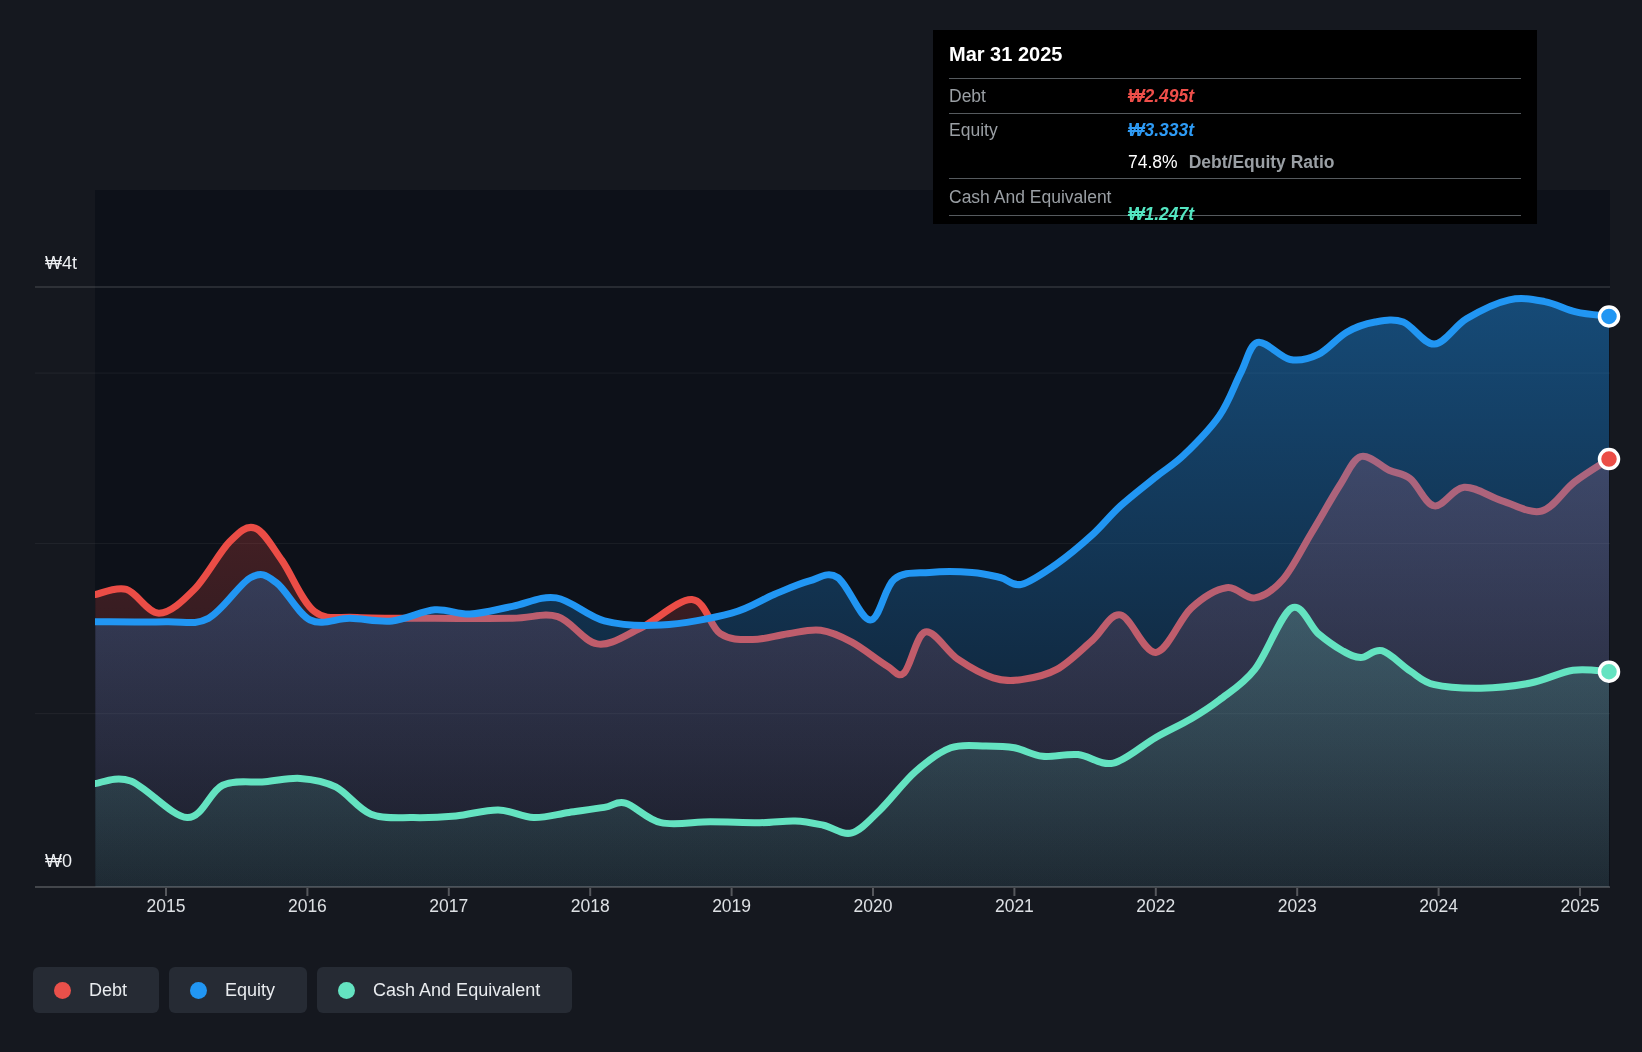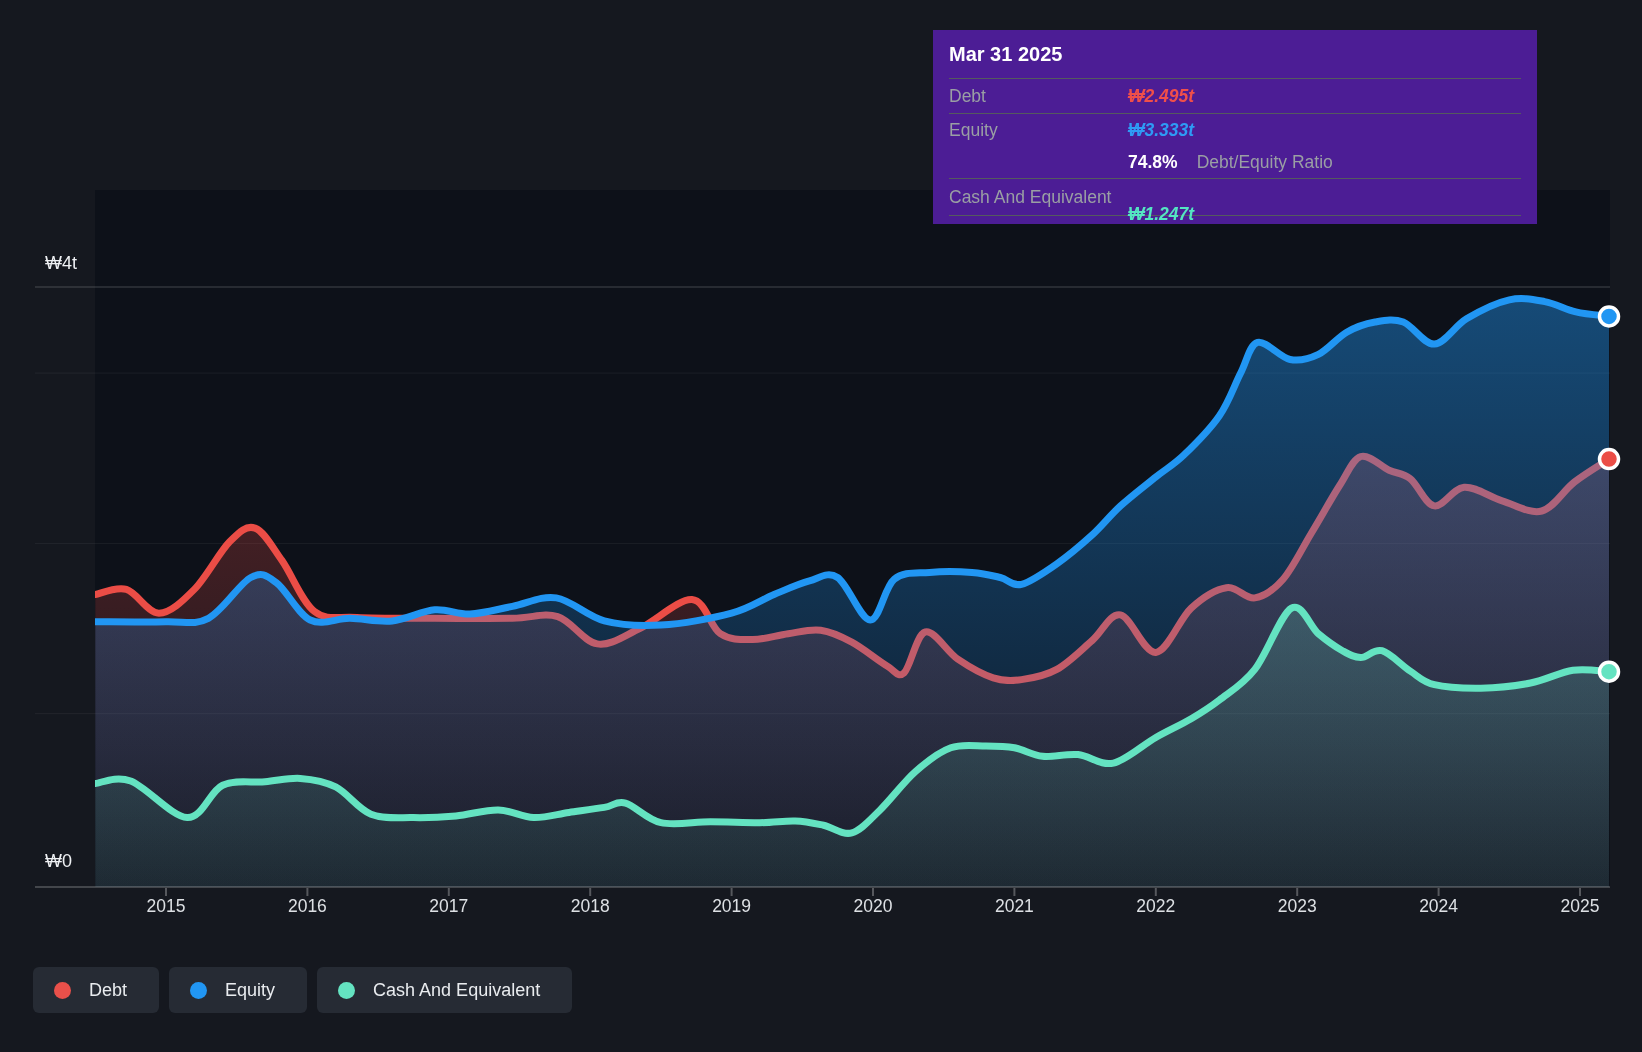--- a/index.html
+++ b/index.html
@@ -1,36 +1,36 @@
 <!DOCTYPE html>
 <html><head>
 <meta charset="utf-8">
 <style>
   html,body{margin:0;padding:0;background:#15181f;width:1642px;height:1052px;overflow:hidden;
             font-family:"Liberation Sans","DejaVu Sans",sans-serif;}
   #stage{position:relative;width:1642px;height:1052px;background:#15181f;}
   #chart-svg{position:absolute;left:0;top:0;}
 
   
-  .tooltip{position:absolute;left:933px;top:30px;width:604px;background:#4c1d95;color:#fff;
+  .tooltip{position:absolute;left:933px;top:30px;width:604px;background:#000000;color:#fff;
            box-sizing:border-box;padding:0 16px 8px 16px;z-index:5;}
   .tt-title{height:48px;display:flex;align-items:center;font-size:20px;font-weight:700;color:#fff;}
   .sep{height:1px;background:#555a5e;}
   .tt-row{display:flex;align-items:center;font-size:17.5px;}
   .tt-row .lbl{flex:0 0 179px;color:#9a9fa4;}
   .tt-row .val{font-weight:700;font-style:italic;}
   .row-debt{height:34px;}
   .row-equity{height:33px;}
   .row-ratio{height:31px;}
   .row-cash{height:36px;}
   .val-debt{color:#ef4f4a;}
   .val-equity{color:#2e9bf5;}
   .val-cash{color:#54e6c2;margin-top:35px;}
-  .ratio-num{color:#fff;font-weight:700;}
-  .ratio-lbl{color:#9a9fa4;font-weight:400;margin-left:19px;}
+  .ratio-num{color:#fff;font-weight:400;}
+  .ratio-lbl{color:#9a9fa4;font-weight:700;margin-left:11px;}
 
   
   .legend{position:absolute;left:33px;top:967px;display:flex;z-index:4;}
   .chip{display:inline-flex;align-items:center;height:46px;background:#262b34;border-radius:6px;
         padding:0 32px 0 21px;margin-right:10px;cursor:pointer;}
   .chip .dot{width:17px;height:17px;border-radius:50%;margin-right:18px;flex:0 0 auto;}
   .chip .txt{color:#e9ecef;font-size:18px;white-space:nowrap;}
 </style>
 </head>
 <body>

